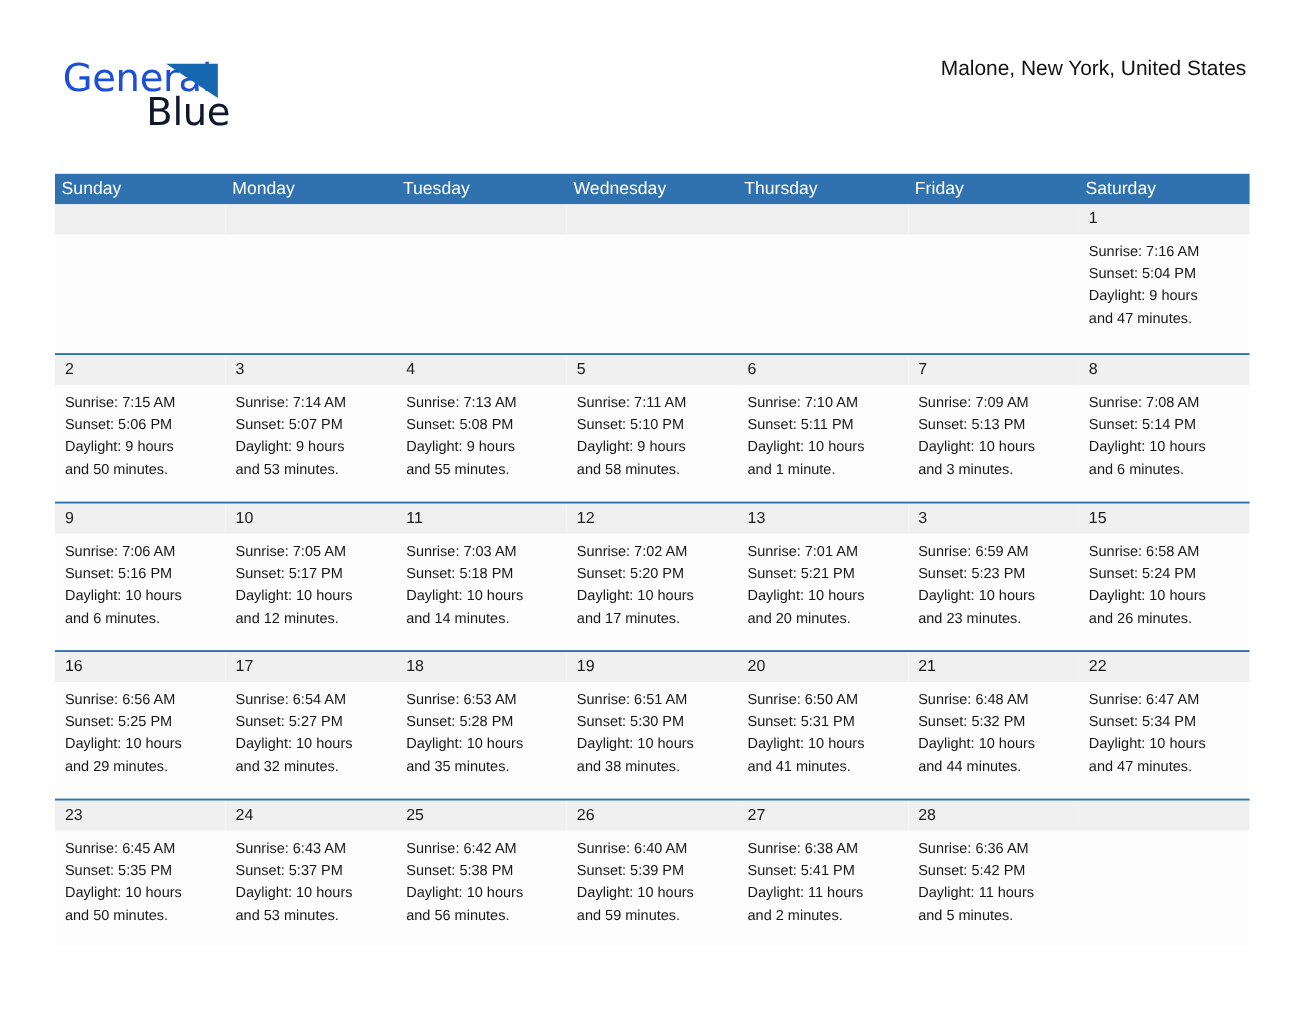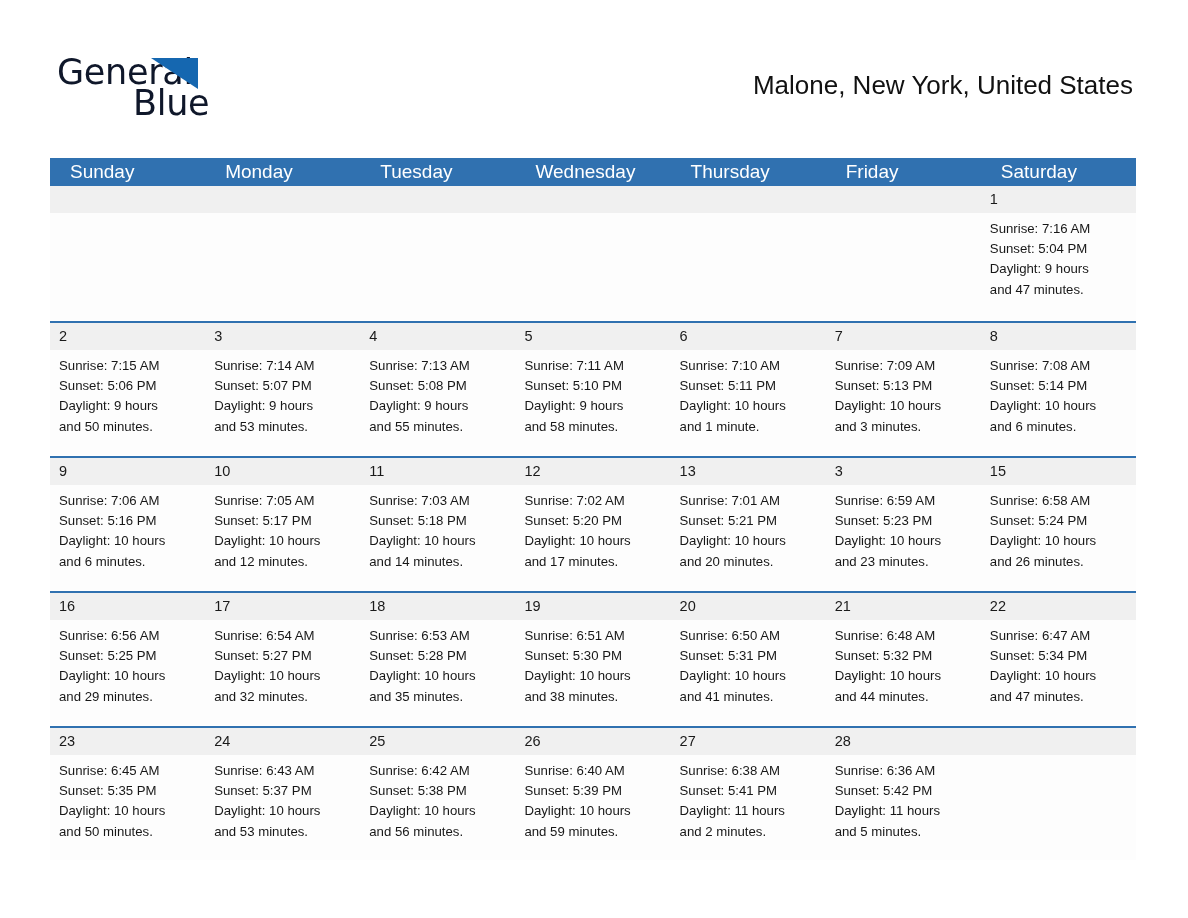--- a/index.html
+++ b/index.html
@@ -39,21 +39,21 @@
     width: 240px;
     height: 70px;
   }
   .logo-general {
     position: absolute;
     left: 0;
     top: 0;
     font-size: 35px;
     line-height: 40px;
     letter-spacing: -0.3px;
-    color: #0f172a;
+    color: #1d4ed8;
     font-family: "DejaVu Sans", sans-serif;
     font-weight: 400;
   }
   .logo-triangle {
     position: absolute;
     left: 94px;
     top: 6px;
     width: 0;
     height: 0;
     border-style: solid;
@@ -80,22 +80,22 @@
   }
   .month-title {
     font-size: 41px;
     line-height: 50px;
     font-weight: 400;
     color: #0d0d0d;
     letter-spacing: -0.2px;
     white-space: nowrap;
   }
   .location {
-    margin-top: 23px;
-    font-size: 26px;
+    margin-top: 1px;
+    font-size: 19px;
     line-height: 28px;
     font-weight: 400;
     color: #111111;
     white-space: nowrap;
   }
 
   
   .calendar {
     position: absolute;
     left: 50px;
@@ -106,23 +106,23 @@
   .weekday-row {
     display: flex;
     width: 1086px;
     height: 28px;
     background: #3071b0;
   }
   .weekday {
     flex: 1 1 0;
     min-width: 0;
     color: #ffffff;
-    font-size: 19px;
+    font-size: 16px;
     line-height: 28px;
-    padding-left: 20px;
+    padding-left: 6px;
     box-sizing: border-box;
     white-space: nowrap;
     overflow: hidden;
   }
 
   .week {
     display: flex;
     width: 1086px;
     height: 134px;
     border-top: 2px solid #3071b0;

